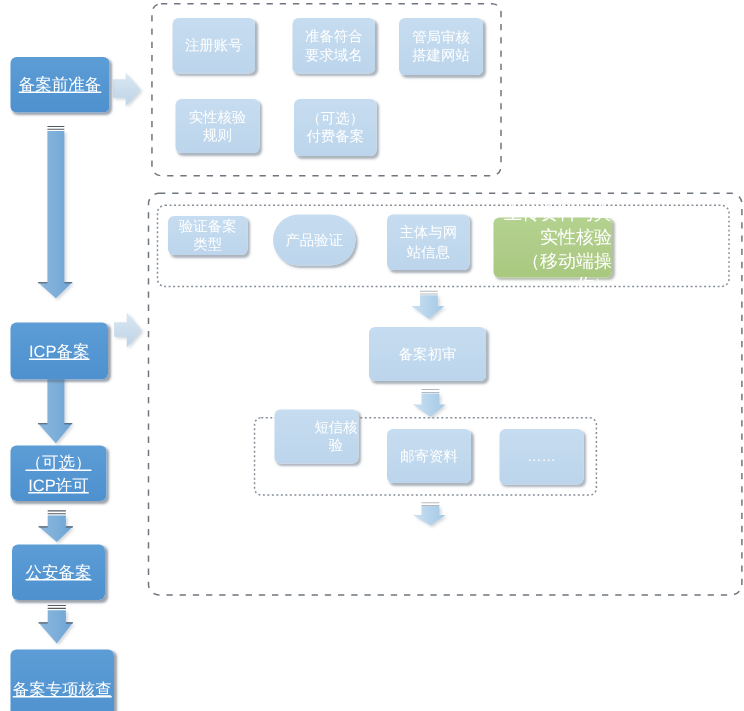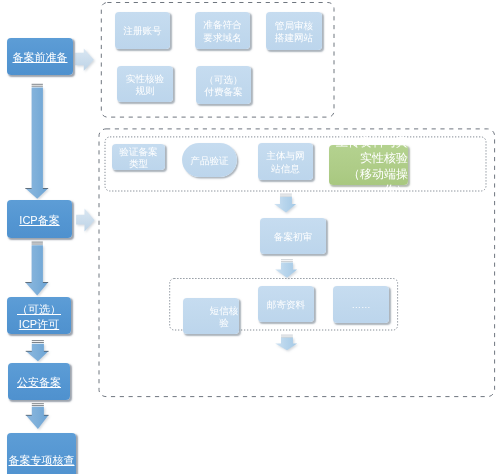--- a/index.html
+++ b/index.html
@@ -133,21 +133,21 @@
       <path d="M281,259.7 L292.9,259.7 M281,261.6 L292.9,261.6" stroke="#9aa2ab" stroke-width="0.7" opacity="0.75"></path>
     </g>
 
     <g>
       <path d="M281,337.4 L292.9,337.4 L292.9,343.4 L297.1,343.4 L287,350.3 L275.2,343.4 L281,343.4 Z" fill="url(#gArrV2)" filter="url(#shd)"></path>
       <path d="M281,335.1 L292.9,335.1 M281,337 L292.9,337" stroke="#9aa2ab" stroke-width="0.7" opacity="0.75"></path>
     </g>
   </svg>
 
   <div class="node node-main" style="left:7px;top:38px;width:66px;height:37px;">备案前准备</div>
-  <div class="node node-main" style="left:7px;top:200px;width:65px;height:38px;">ICP备案</div>
+  <div class="node node-main" style="left:7px;top:215px;width:65px;height:38px;">ICP备案</div>
   <div class="node node-main" style="left:7px;top:297px;width:64px;height:37px;">（可选）
 ICP许可</div>
   <div class="node node-main" style="left:8px;top:363px;width:62px;height:37px;">公安备案</div>
   <div class="node node-main" style="left:7px;top:433px;width:69px;height:52px;">备案专项核查</div>
 
   <div class="node node-light" style="left:115px;top:12px;width:55px;height:37px;">注册账号</div>
   <div class="node node-light" style="left:195px;top:12px;width:55px;height:37px;">准备符合
 要求域名</div>
   <div class="node node-light" style="left:266px;top:12px;width:56px;height:38px;">管局审核
 搭建网站</div>
@@ -158,20 +158,20 @@
 
   <div class="node node-light" style="left:112px;top:144px;width:53px;height:26px;">验证备案
 类型</div>
   <div class="node node-light" style="left:182px;top:143px;width:55px;height:34px;border-radius:18px;">产品验证</div>
   <div class="node node-light" style="left:258px;top:143px;width:55px;height:37px;">主体与网
 站信息</div>
   <div class="node node-green" style="left:329px;top:145px;width:79px;height:40px;">上传资料与真
 实性核验
 （移动端操作）</div>
 
-  <div class="node node-light" style="left:260px;top:218px;width:66px;height:36px;">备案初审</div>
+  <div class="node node-light" style="left:246px;top:218px;width:78px;height:36px;">备案初审</div>
 
-  <div class="node node-light" style="left:183px;top:298px;width:56px;height:36px;padding-left:26px;">短信核验</div>
+  <div class="node node-light" style="left:183px;top:273px;width:56px;height:36px;padding-left:26px;">短信核验</div>
   <div class="node node-light" style="left:258px;top:286px;width:56px;height:36px;">邮寄资料</div>
   <div class="node node-light" style="left:333px;top:286px;width:56px;height:37px;">……</div>
 
 
 </div>
 
 </body></html>

